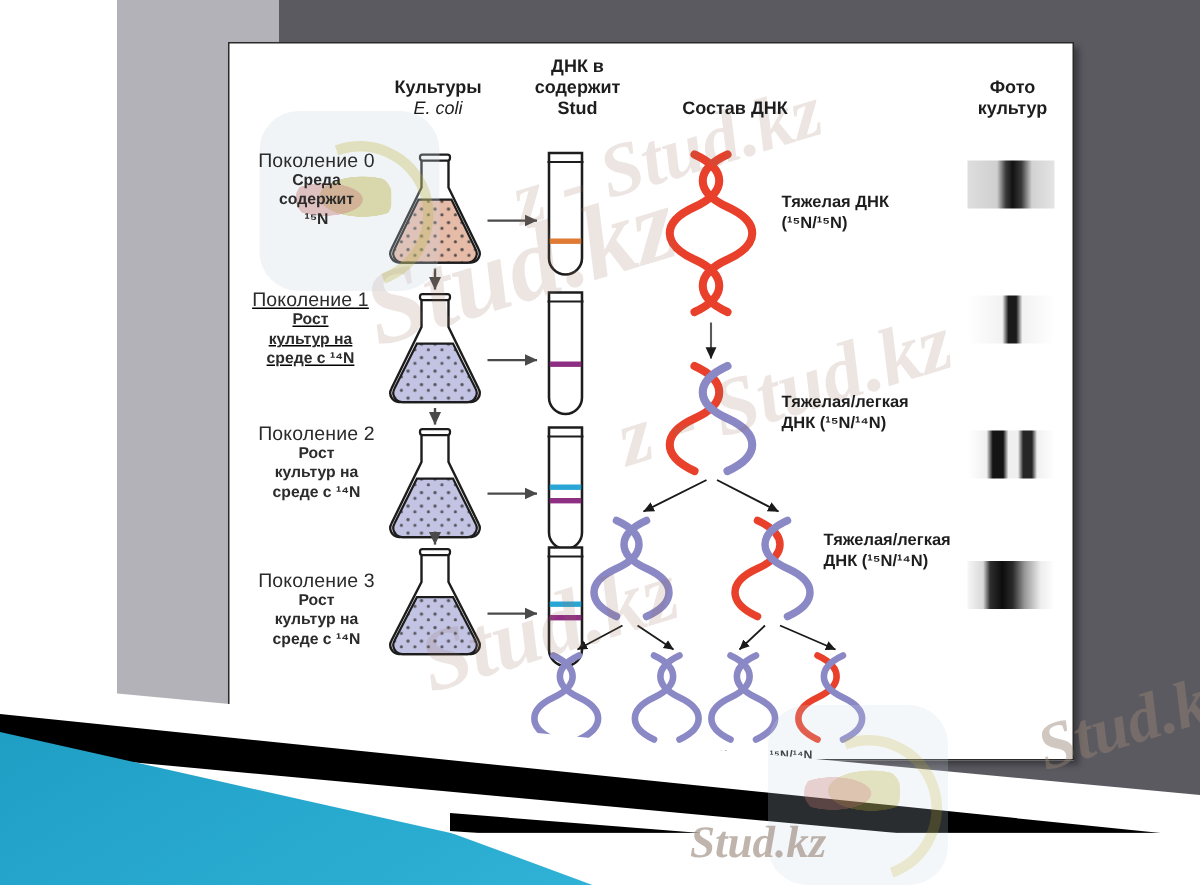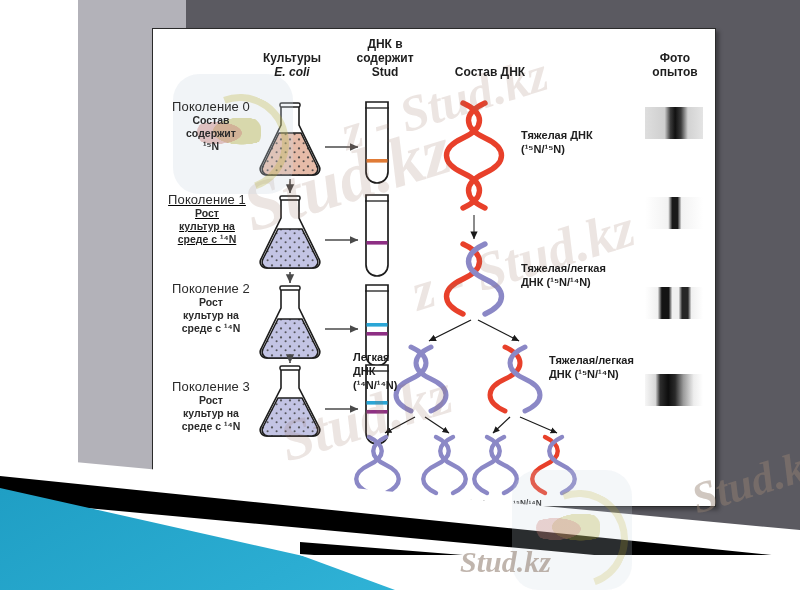--- a/index.html
+++ b/index.html
@@ -80,21 +80,21 @@
       radial-gradient(ellipse at 30% 50%, rgba(200,130,125,.45) 0 40%, transparent 41%),
       radial-gradient(ellipse at 70% 45%, rgba(180,175,60,.40) 0 45%, transparent 46%);
     border-radius:50% 40% 45% 55%;
   }
 
   
   .colhead{
     position:absolute;text-align:center;
     font-size:12px;font-weight:bold;color:#1d1d1d;line-height:1.18;
   }
-  .colhead i{font-style:italic;font-weight:bold;}
+  .colhead i{font-style:italic;font-weight:normal;}
 
   
   .genlabel{position:absolute;text-align:center;}
   .genlabel .big{
     display:block;font-size:13px;color:#2b2b2b;font-weight:normal;
     letter-spacing:.1px;white-space:nowrap;
   }
   .genlabel .small{
     display:block;font-size:10.5px;color:#2b2b2b;line-height:1.25;
     font-weight:bold;white-space:nowrap;
@@ -317,26 +317,26 @@
     <div class="colhead" style="left:186px;top:8px;width:92px;">
       <span>ДНК в</span><br>
       <span>содержит</span><br>
       <span>Stud</span>
     </div>
     <div class="colhead" style="left:272px;top:36px;width:130px;">
       <span>Состав ДНК</span>
     </div>
     <div class="colhead" style="left:484px;top:22px;width:76px;">
       <span>Фото</span><br>
-      <span>опытов</span>
+      <span>культур</span>
     </div>
 
     <div class="genlabel" style="left:4px;top:70px;width:108px;">
       <span class="big">Поколение 0</span>
-      <span class="small">Состав</span>
+      <span class="small">Среда</span>
       <span class="small">содержит</span>
       <span class="small">¹⁵N</span>
     </div>
     <div class="genlabel" style="left:0;top:163px;width:108px;text-decoration:underline;">
       <span class="big">Поколение 1</span>
       <span class="small">Рост</span>
       <span class="small">культур на</span>
       <span class="small">среде с ¹⁴N</span>
     </div>
     <div class="genlabel" style="left:4px;top:252px;width:108px;">
@@ -353,25 +353,20 @@
     </div>
 
     <div class="dnaLabel" style="left:368px;top:100px;">
       <span>Тяжелая ДНК</span><br>
       <span>(¹⁵N/¹⁵N)</span>
     </div>
     <div class="dnaLabel" style="left:368px;top:233px;">
       <span>Тяжелая/легкая</span><br>
       <span>ДНК (¹⁵N/¹⁴N)</span>
     </div>
-    <div class="lightLabel" style="left:200px;top:322px;width:60px;">
-      <span>Легкая</span><br>
-      <span>ДНК</span><br>
-      <span>(¹⁴N/¹⁴N)</span>
-    </div>
     <div class="dnaLabel" style="left:396px;top:325px;">
       <span>Тяжелая/легкая</span><br>
       <span>ДНК (¹⁵N/¹⁴N)</span>
     </div>
 
     <div class="isoRow" style="left:203px;top:470px;">¹⁴N/¹⁴N</div>
     <div class="isoRow" style="left:252px;top:470px;">¹⁴N/¹⁴N</div>
     <div class="isoRow" style="left:303px;top:470px;">¹⁴N/¹⁴N</div>
     <div class="isoRow" style="left:360px;top:470px;">¹⁵N/¹⁴N</div>
   </div>

